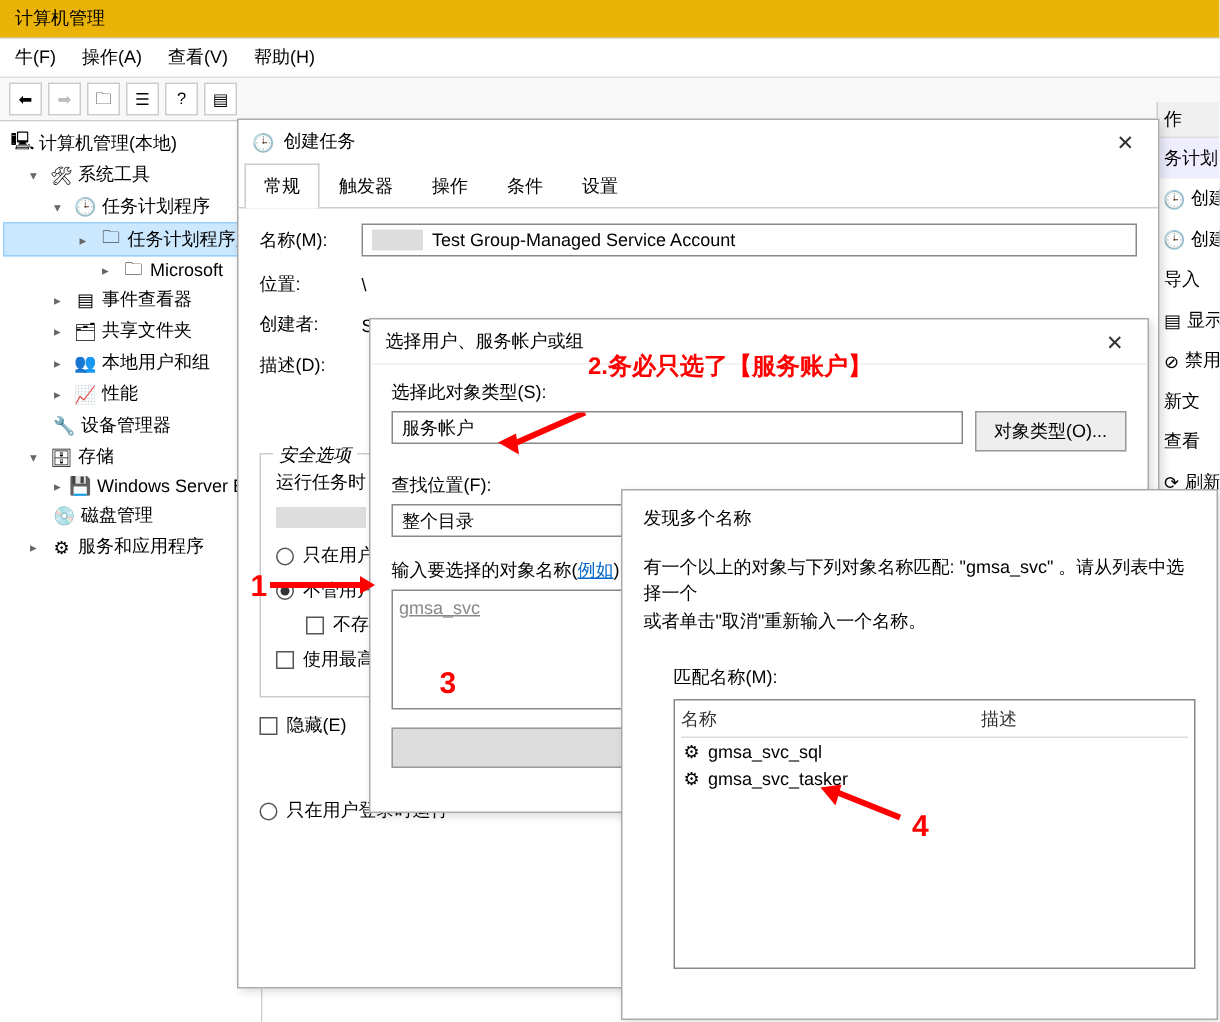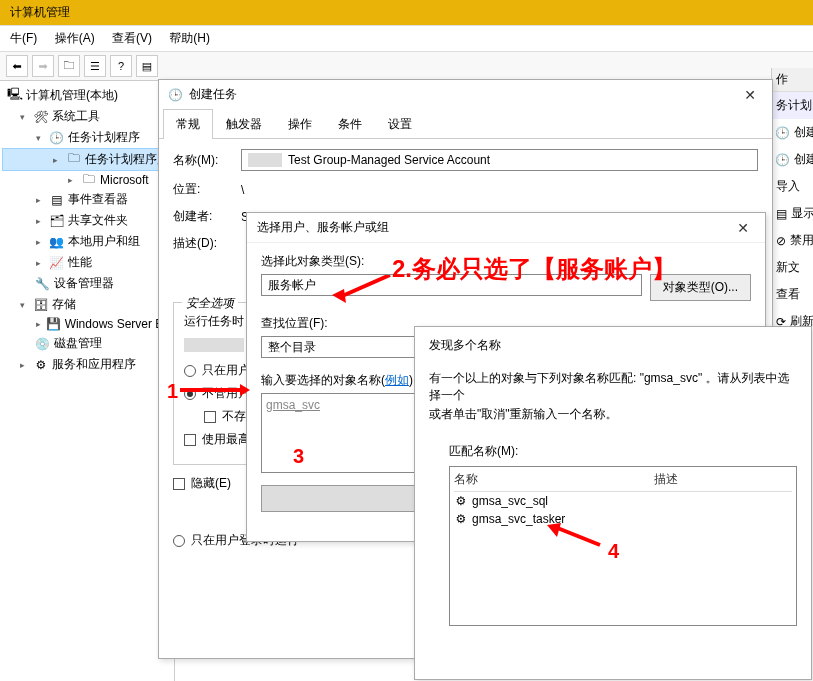--- a/index.html
+++ b/index.html
@@ -344,21 +344,21 @@
   </div>
 </div>
 
 <div class="dialog" style="left:414px; top:326px; width:398px; height:354px;">
   <div class="dlg-body">
     <div style="margin-bottom:16px">发现多个名称</div>
     <div style="margin-bottom:2px">有一个以上的对象与下列对象名称匹配: "gmsa_svc" 。请从列表中选择一个</div>
     <div style="margin-bottom:20px">或者单击"取消"重新输入一个名称。</div>
     <div style="padding-left:20px">
       <div style="margin-bottom:6px">匹配名称(M):</div>
-      <div class="list-box" style="height:160px">
+      <div class="list-box" style="height:180px">
         <div class="list-header">
           <div>名称</div>
           <div>描述</div>
         </div>
         <div class="list-row">
           <span class="ticon">⚙</span>
           <span>gmsa_svc_sql</span>
         </div>
         <div class="list-row">
           <span class="ticon">⚙</span>
@@ -368,21 +368,21 @@
     </div>
   </div>
 </div>
 
 <div class="anno" style="left:167px; top:380px; font-size:20px">1</div>
 <svg class="arrow" style="left:180px; top:380px" width="70" height="20">
     <line x1="0" y1="10" x2="60" y2="10" stroke="#f00" stroke-width="4"></line>
     <polygon points="60,4 70,10 60,16" fill="#f00"></polygon>
   </svg>
 
-<div class="anno" style="left:392px; top:253px; font-size:24px">2.务必只选了【服务账户】</div>
+<div class="anno" style="left:392px; top:234px; font-size:16px">2.务必只选了【服务账户】</div>
 <svg class="arrow" style="left:330px; top:275px" width="70" height="30">
     <line x1="60" y1="0" x2="10" y2="22" stroke="#f00" stroke-width="4"></line>
     <polygon points="2,20 14,14 16,28" fill="#f00"></polygon>
   </svg>
 
 <div class="anno" style="left:293px; top:445px; font-size:20px">3</div>
 
 <div class="anno" style="left:608px; top:540px; font-size:20px">4</div>
 <svg class="arrow" style="left:545px; top:523px" width="60" height="26">
     <line x1="55" y1="22" x2="10" y2="4" stroke="#f00" stroke-width="4"></line>

